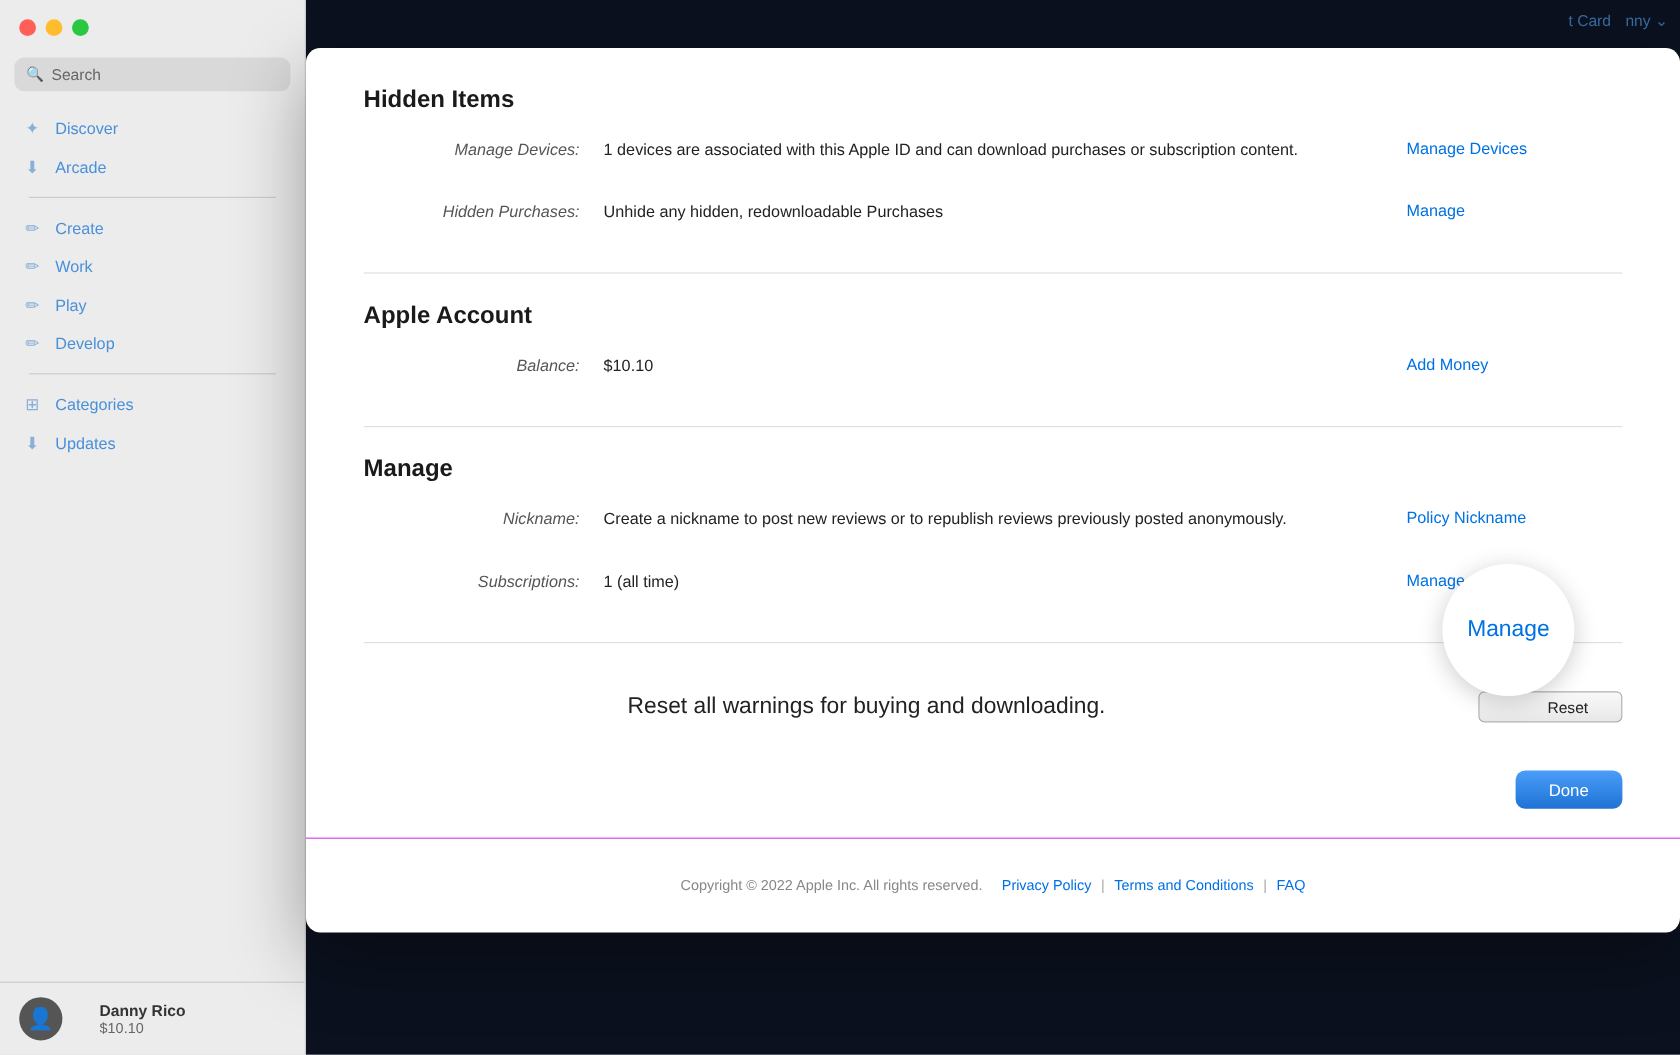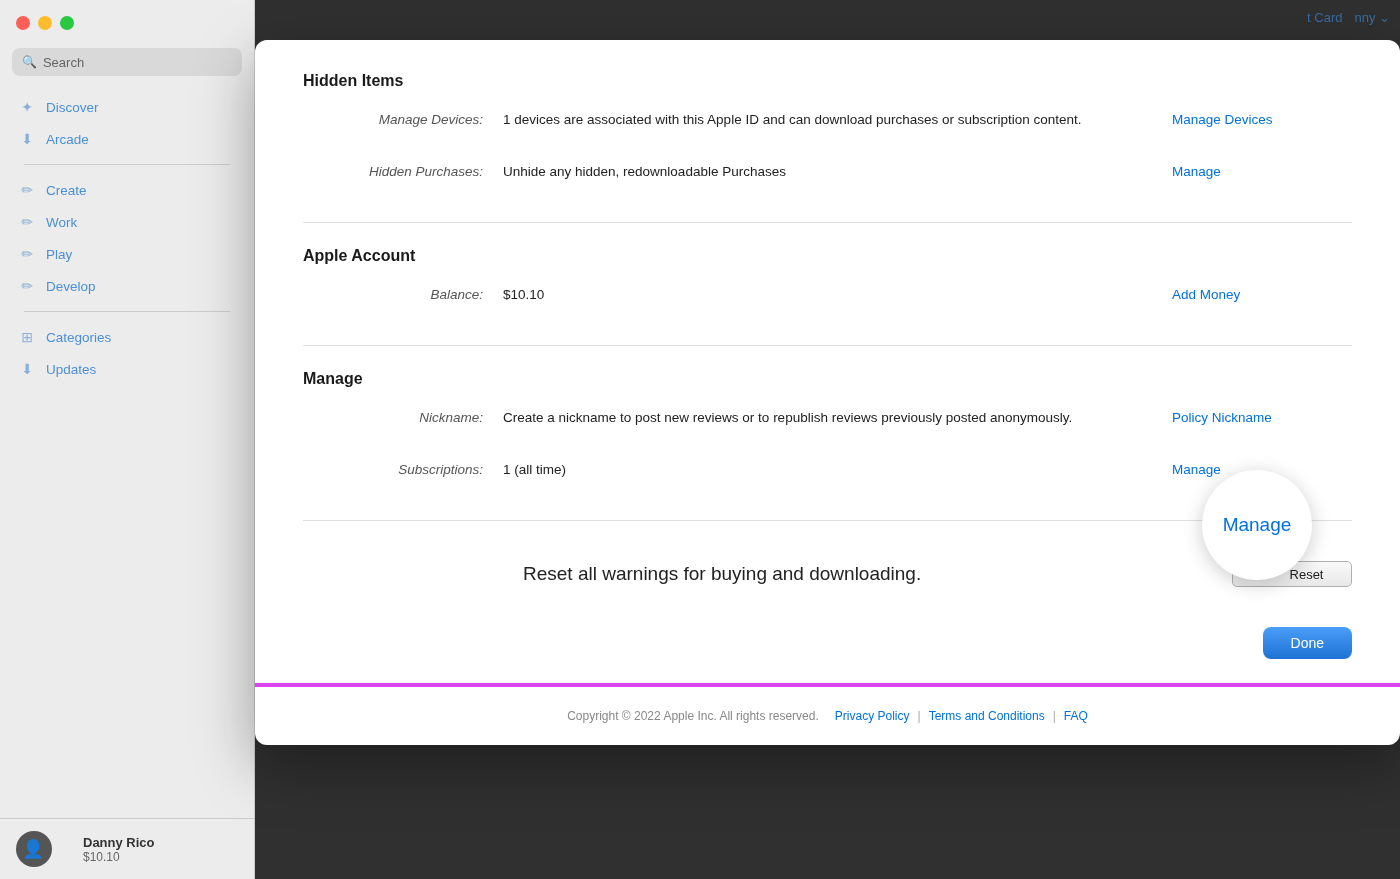--- a/index.html
+++ b/index.html
@@ -135,21 +135,21 @@
     }
     .profile-balance {
       font-size: 12px;
       color: #666;
     }
 
     
     .main-content {
       flex: 1;
       position: relative;
-      background: #404040;
+      background: #0f172a;
     }
 
     
     .top-right-area {
       position: absolute;
       top: 10px;
       right: 10px;
       display: flex;
       align-items: center;
       gap: 12px;
@@ -187,21 +187,21 @@
       overflow-y: auto;
       padding: 32px 48px 24px 48px;
     }
 
     
     .section {
       margin-bottom: 0;
     }
 
     .section-title {
-      font-size: 16px;
+      font-size: 20px;
       font-weight: 600;
       color: #1a1a1a;
       margin-bottom: 20px;
     }
 
     .section-divider {
       height: 1px;
       background: #e0e0e0;
       margin: 24px 0;
     }
@@ -295,22 +295,22 @@
       border-radius: 8px;
       padding: 8px 28px;
       font-size: 14px;
       font-weight: 500;
       cursor: pointer;
       min-width: 80px;
     }
 
     
     .modal-copyright {
-      padding: 22px 48px;
-      border-top: 4px solid #d946ef;
+      padding: 32px 48px;
+      border-top: 1px solid #d946ef;
       display: flex;
       align-items: center;
       justify-content: center;
       gap: 8px;
       font-size: 12px;
       color: #888;
     }
 
     .modal-copyright a {
       color: #0071e3;

